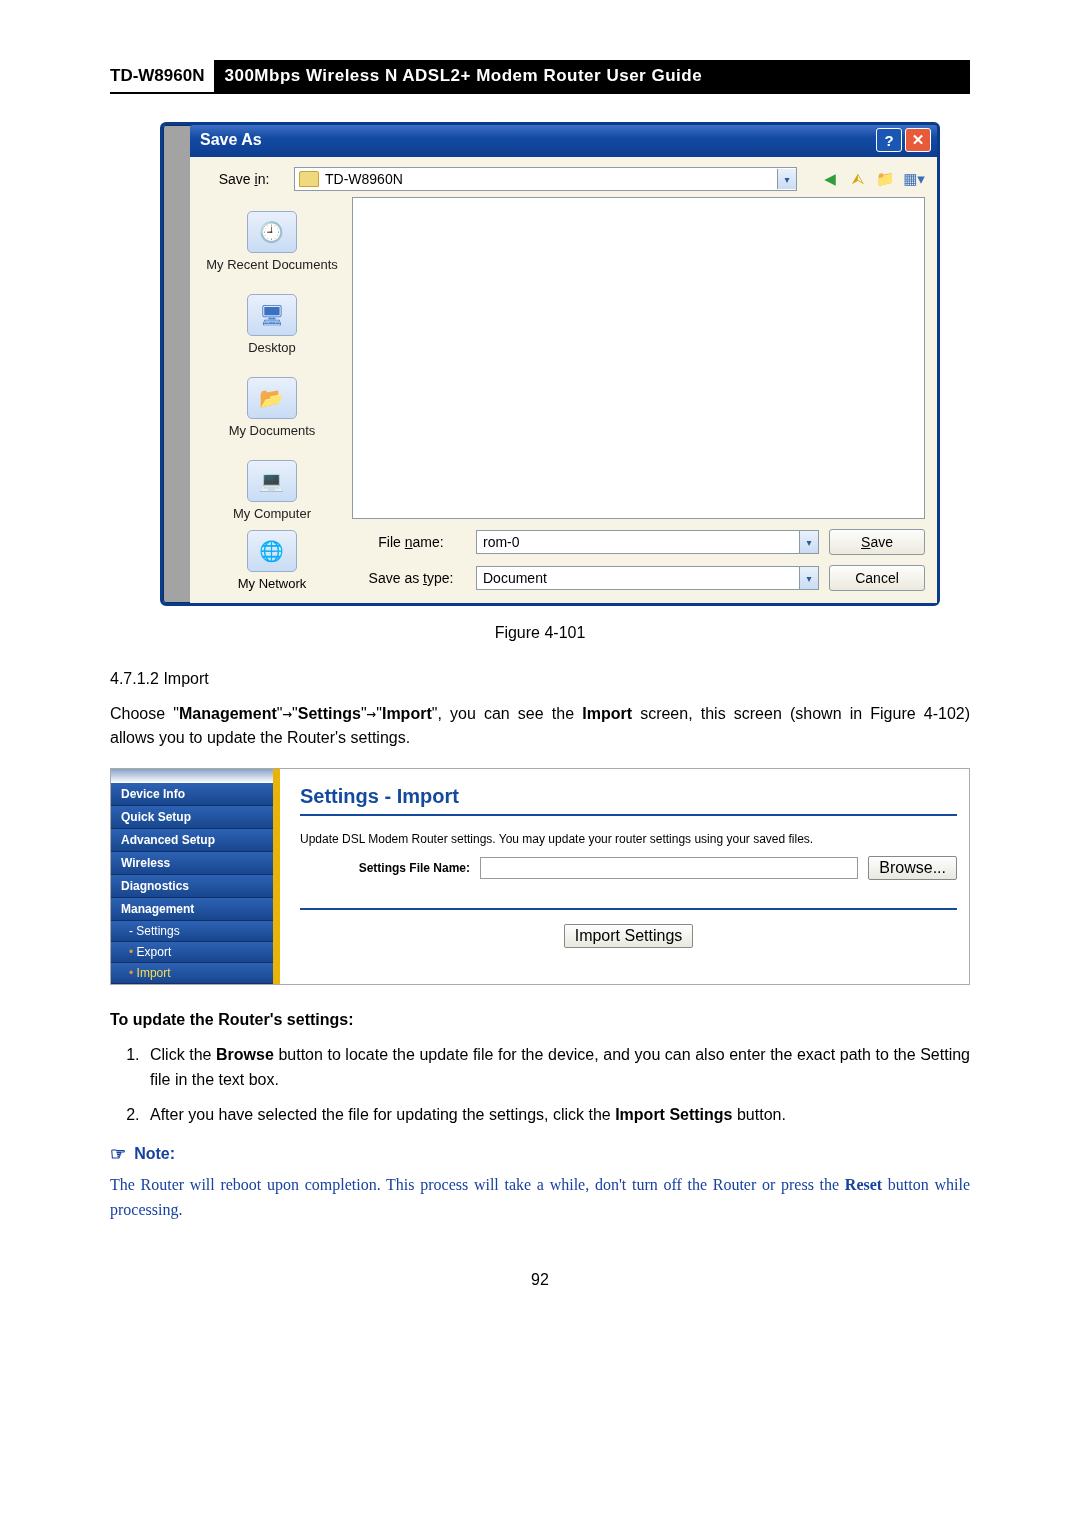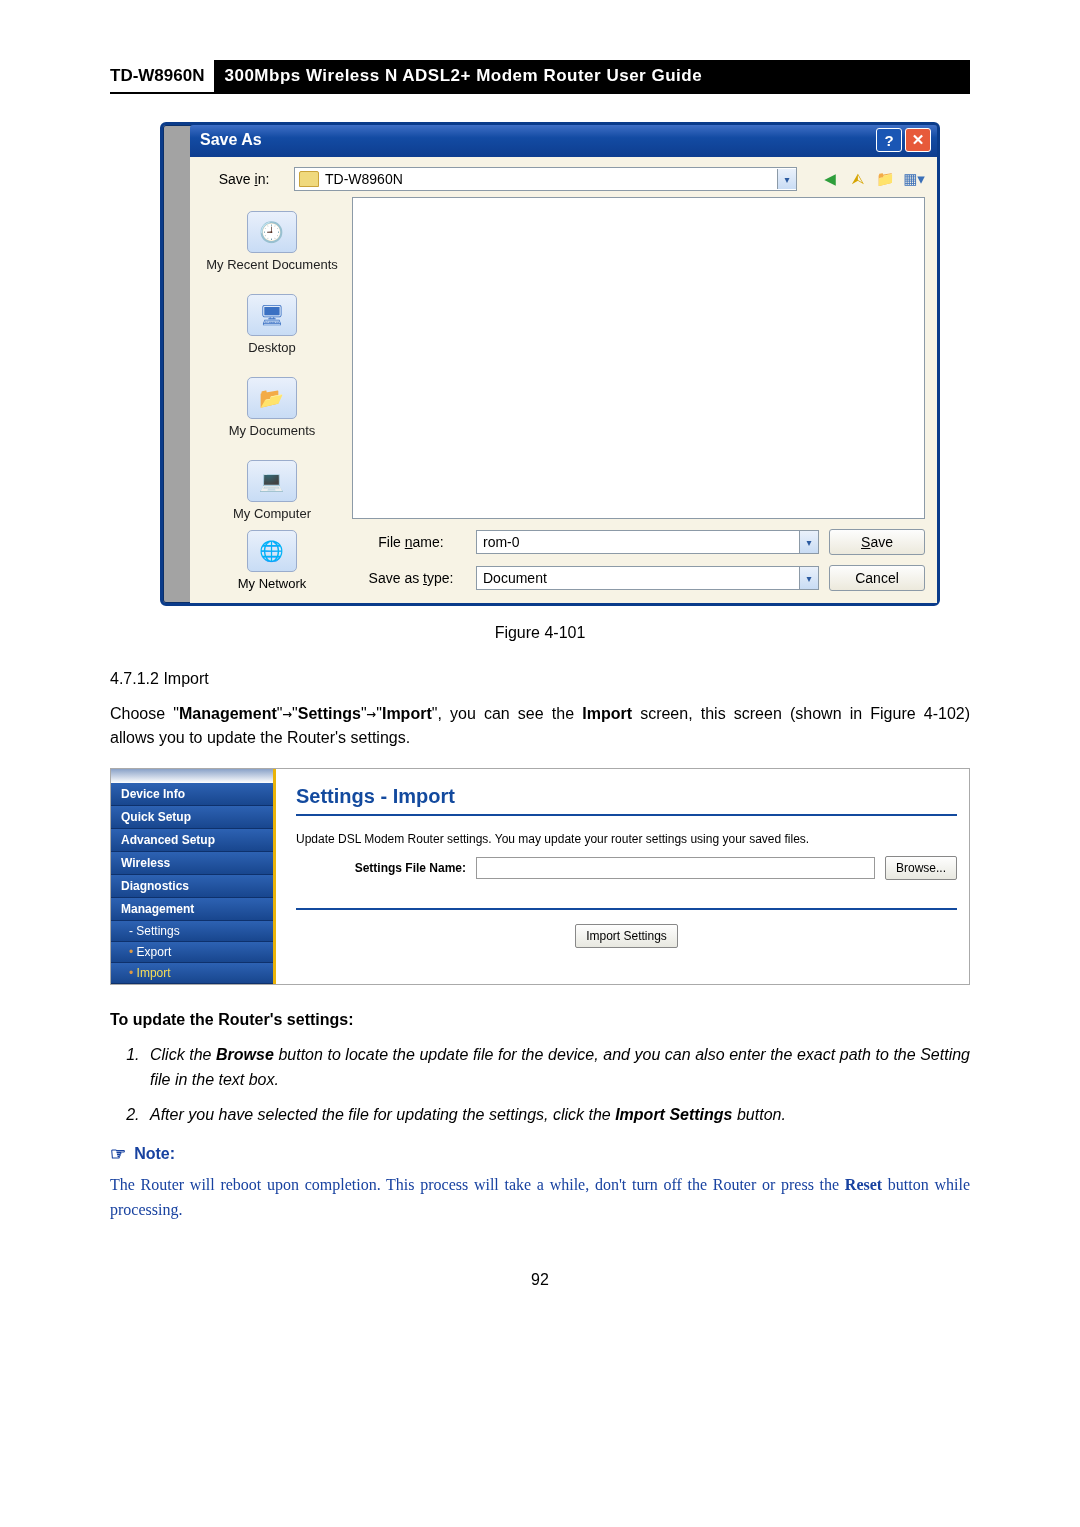--- a/index.html
+++ b/index.html
@@ -142,21 +142,21 @@
   .sec-num { font-weight:normal; font-size:16px; margin:8px 0 14px; }
   .para { font-size:16px; line-height:1.5; margin-bottom:18px; text-align:justify; }
   .arrow { font-family: monospace; }
 
   
   .router {
     display:flex; border:1px solid #aaa; background:#fff;
   }
   .r-side {
     width:162px; background:#fff;
-    border-right:3px solid #eab308;
+    border-right:7px solid #eab308;
   }
   .r-side .grad {
     height:14px; background:linear-gradient(#8aa2c8,#fff);
   }
   .r-item {
     font-size:12px; font-weight:bold; color:#fff;
     background:linear-gradient(#2d62b3,#18468e);
     padding:4px 10px;
     border-bottom:1px solid #0e316c;
   }
@@ -168,28 +168,28 @@
   }
   .r-sub.active { color:#f7de57; }
   .r-sub .dot::before { content:"• "; color:#d94; }
   .r-main { flex:1; padding:16px 12px 18px 20px; }
   .r-h { font-size:20px; color:#134a9e; font-weight:bold; margin-bottom:4px;}
   .r-hr { border-top:2px solid #134a9e; margin:6px 0 16px; }
   .r-desc { font-size:12px; margin-bottom:10px; }
   .r-row { display:flex; align-items:center; gap:10px; }
   .r-row .lab { font-size:12px; font-weight:bold; width:170px; text-align:right;}
   .r-input { flex:1; height:20px; border:1px solid #999; background:#fff;}
-  .r-btn { height:22px; border:1px solid #888; background:linear-gradient(#fefefe,#e8e8e0); font-size:12px; padding:0 10px; border-radius:2px; display:flex; align-items:center;}
+  .r-btn { height:22px; border:1px solid #888; background:linear-gradient(#fefefe,#e8e8e0); font-size:16px; padding:0 10px; border-radius:2px; display:flex; align-items:center;}
   .r-hr2 { border-top:2px solid #134a9e; margin:28px 0 14px;}
   .r-center { text-align:center; }
   .r-inlinebtn { display:inline-flex; }
 
   .sub-bold { font-weight:bold; font-size:16px; margin:26px 0 14px;}
   ol.steps { font-size:16px; line-height:1.55; padding-left:34px; margin:0 0 16px; text-align:justify;}
-  ol.steps li { margin-bottom:10px; padding-left:6px;font-style:italic;}
+  ol.steps li { margin-bottom:10px; padding-left:6px;}
   .note-h { color:#1842a0; font-weight:bold; font-size:16px; margin:6px 0 8px; display:flex; align-items:center; gap:8px;}
   .note-h .hand { font-size:18px; }
   .note-p { color:#1842a0; font-size:16px; line-height:1.55; text-align:justify;font-family:Liberation Serif, serif;}
 
   .pagenum { text-align:center; font-size:16px; margin-top:48px;}
 </style>
 </head>
 <body>
 
 <div class="page">

